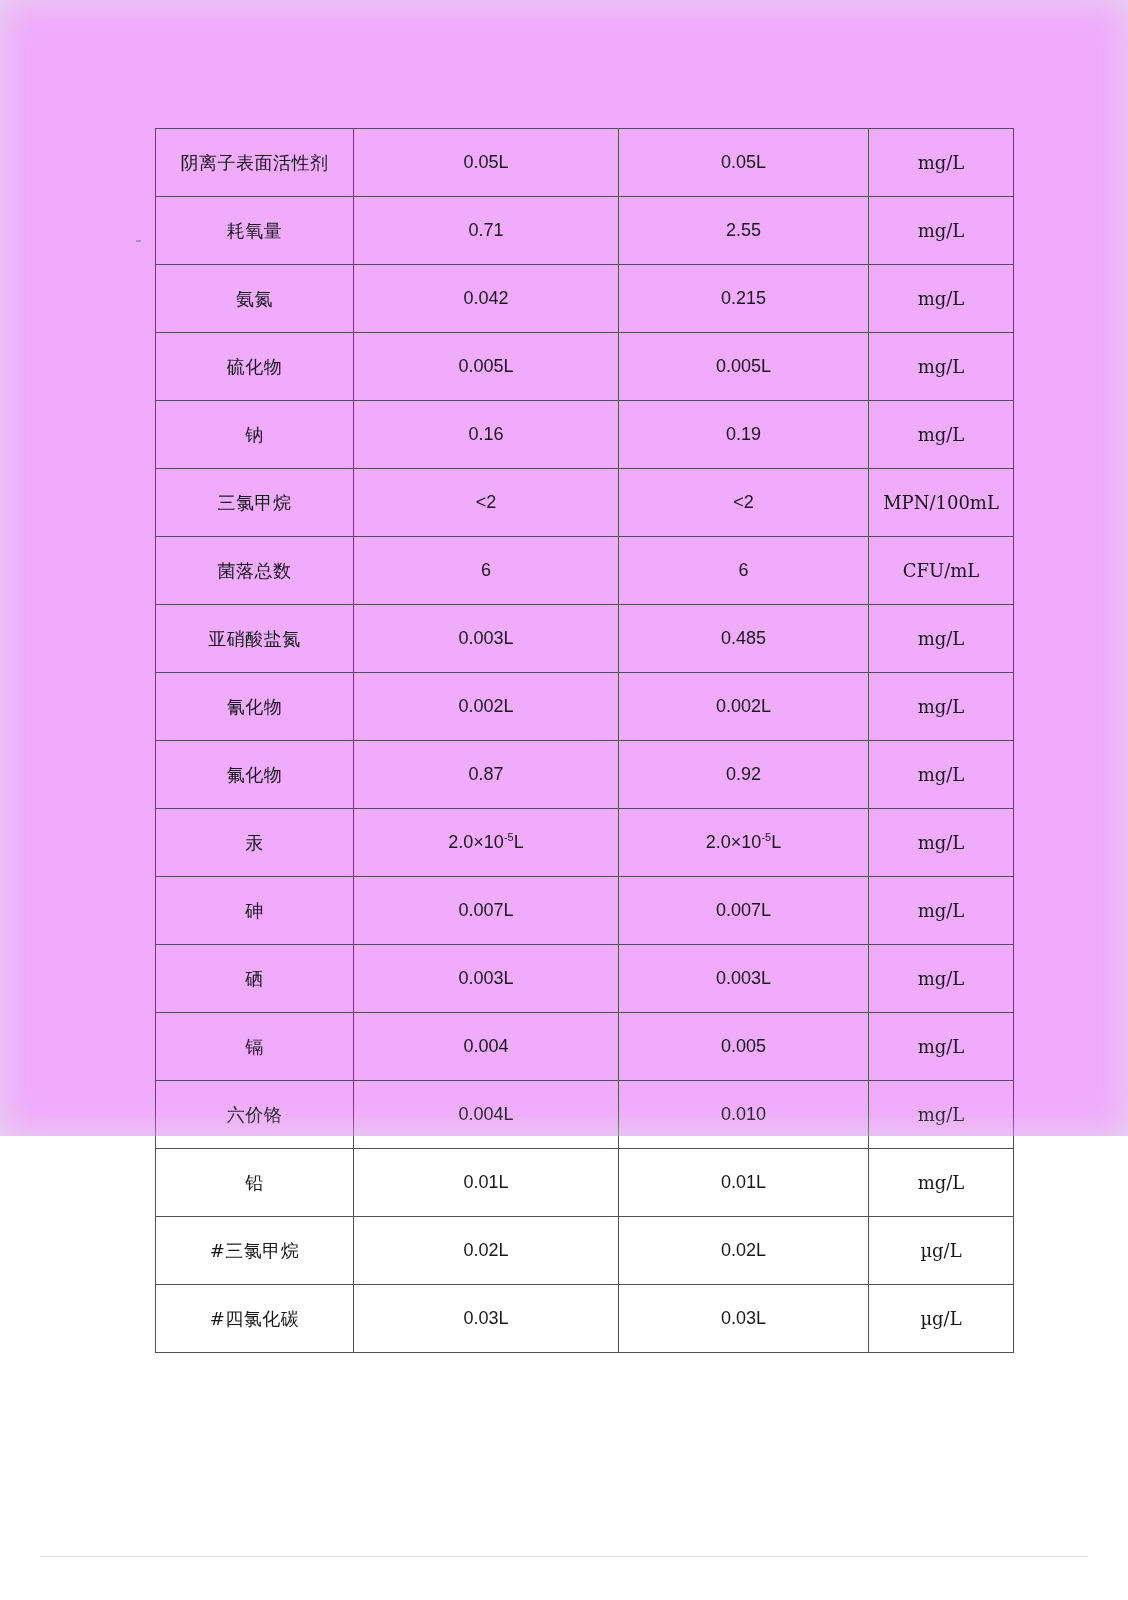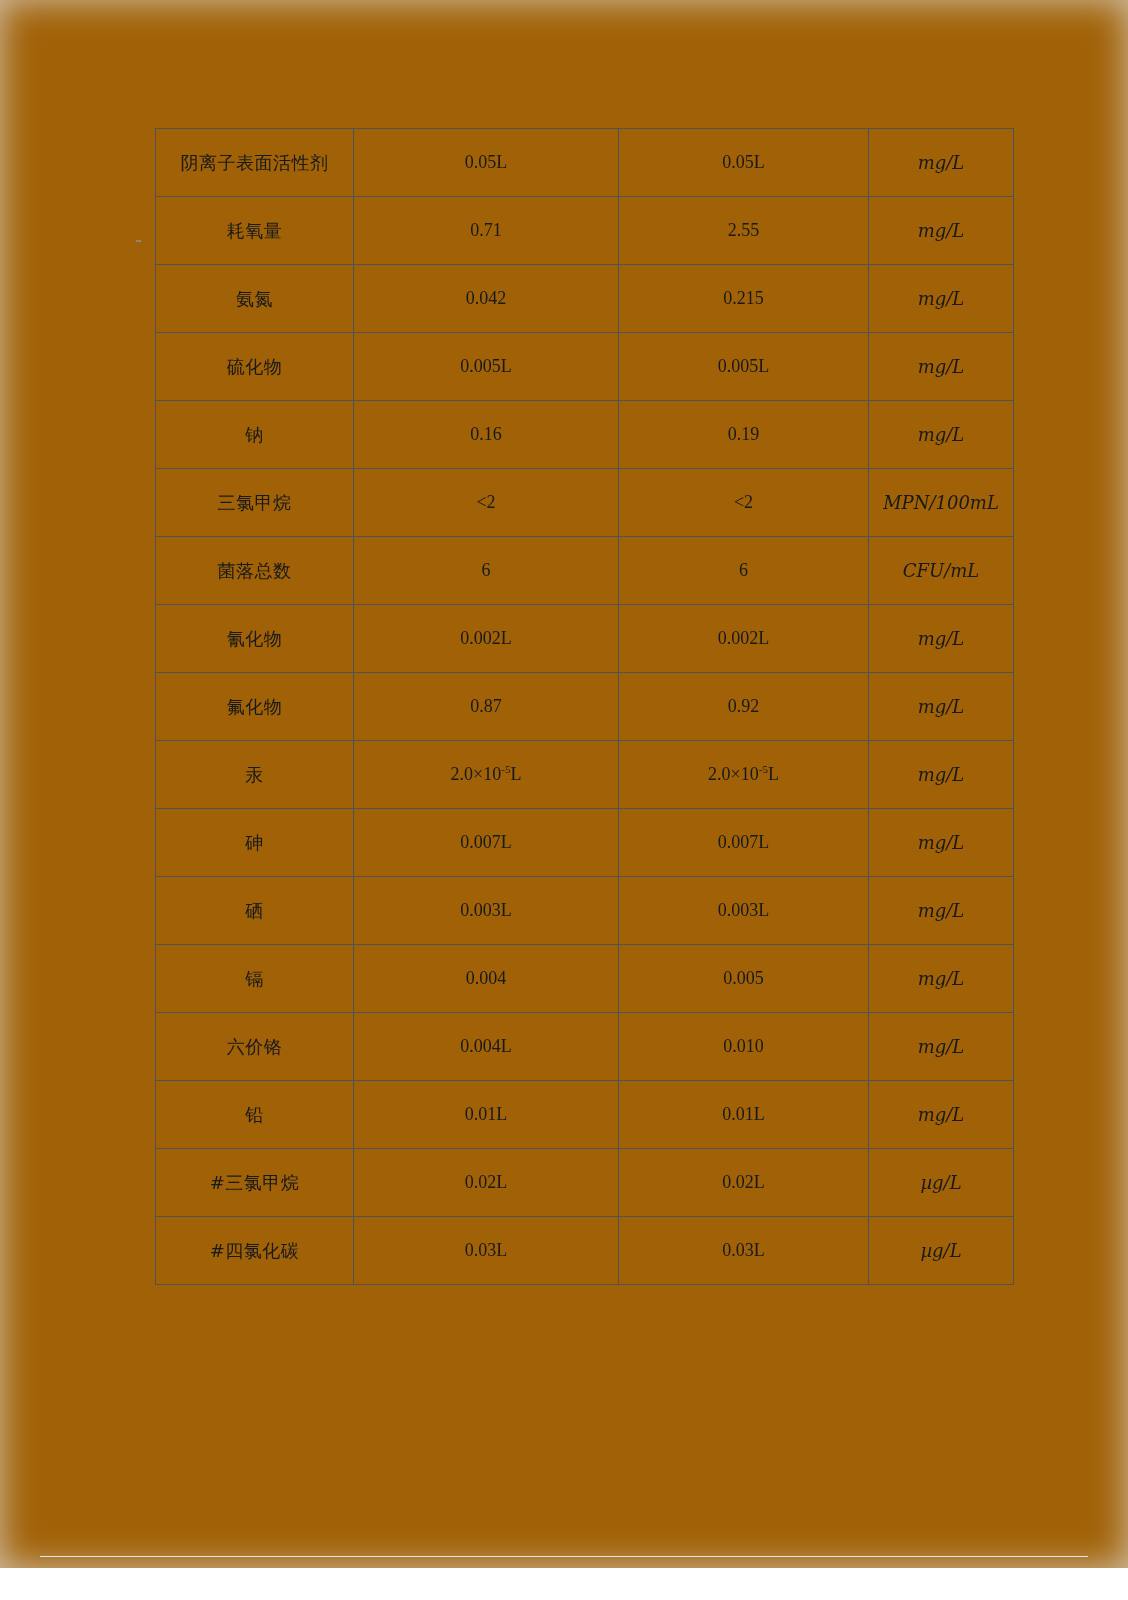--- a/index.html
+++ b/index.html
@@ -13,22 +13,22 @@
     position: relative;
     font-family: "DejaVu Sans", "Liberation Sans", sans-serif;
     color: #1a1a1a;
     overflow: hidden;
   }
   .page {
     position: absolute;
     left: 0;
     top: 0;
     width: 1128px;
-    height: 1568px;
-    background: #a16207;
+    height: 1136px;
+    background: #f0abfc;
   }
   
   .page::after {
     content: "";
     position: absolute;
     inset: 0;
     pointer-events: none;
     box-shadow: inset 0 0 36px rgba(228, 231, 233, 0.75);
   }
   .stray-mark {
@@ -70,27 +70,26 @@
   col.c-v1   { width: 265px; }
   col.c-v2   { width: 250px; }
   col.c-unit { width: 145px; }
 
   td.name {
     font-family: "DejaVu Sans", "Liberation Sans", sans-serif;
     font-size: 19px;
     letter-spacing: 0.5px;
   }
   td.value {
-    font-family: Liberation Serif, serif;
+    font-family: Liberation Sans, sans-serif;
     font-size: 19px;
   }
   td.unit {
     font-family: "DejaVu Serif", "Liberation Serif", serif;
     font-size: 18px;
-    font-style: italic;
   }
   td.value sup {
     font-size: 11px;
     vertical-align: super;
   }
 </style>
 </head>
 <body>
 
 <div class="page">
@@ -142,20 +141,26 @@
           <td class="value">&lt;2</td>
           <td class="unit">MPN/100mL</td>
         </tr>
         <tr>
           <td class="name">菌落总数</td>
           <td class="value">6</td>
           <td class="value">6</td>
           <td class="unit">CFU/mL</td>
         </tr>
         <tr>
+          <td class="name">亚硝酸盐氮</td>
+          <td class="value">0.003L</td>
+          <td class="value">0.485</td>
+          <td class="unit">mg/L</td>
+        </tr>
+        <tr>
           <td class="name">氰化物</td>
           <td class="value">0.002L</td>
           <td class="value">0.002L</td>
           <td class="unit">mg/L</td>
         </tr>
         <tr>
           <td class="name">氟化物</td>
           <td class="value">0.87</td>
           <td class="value">0.92</td>
           <td class="unit">mg/L</td>

